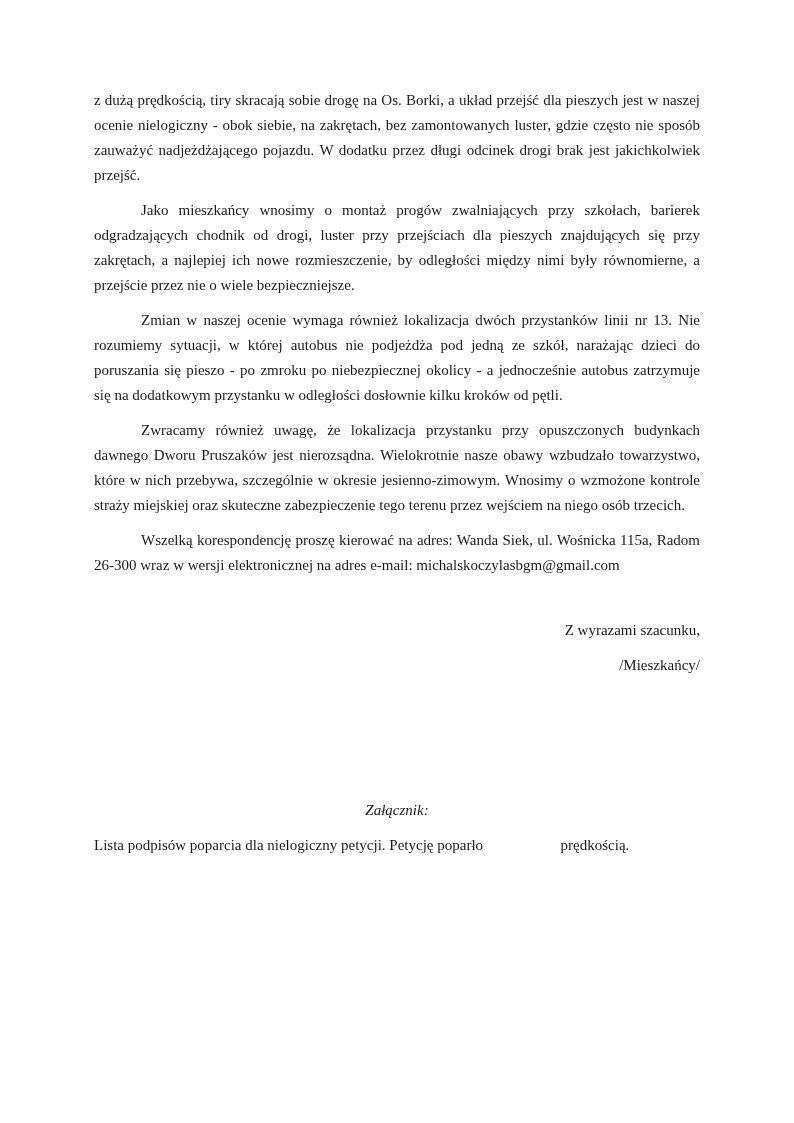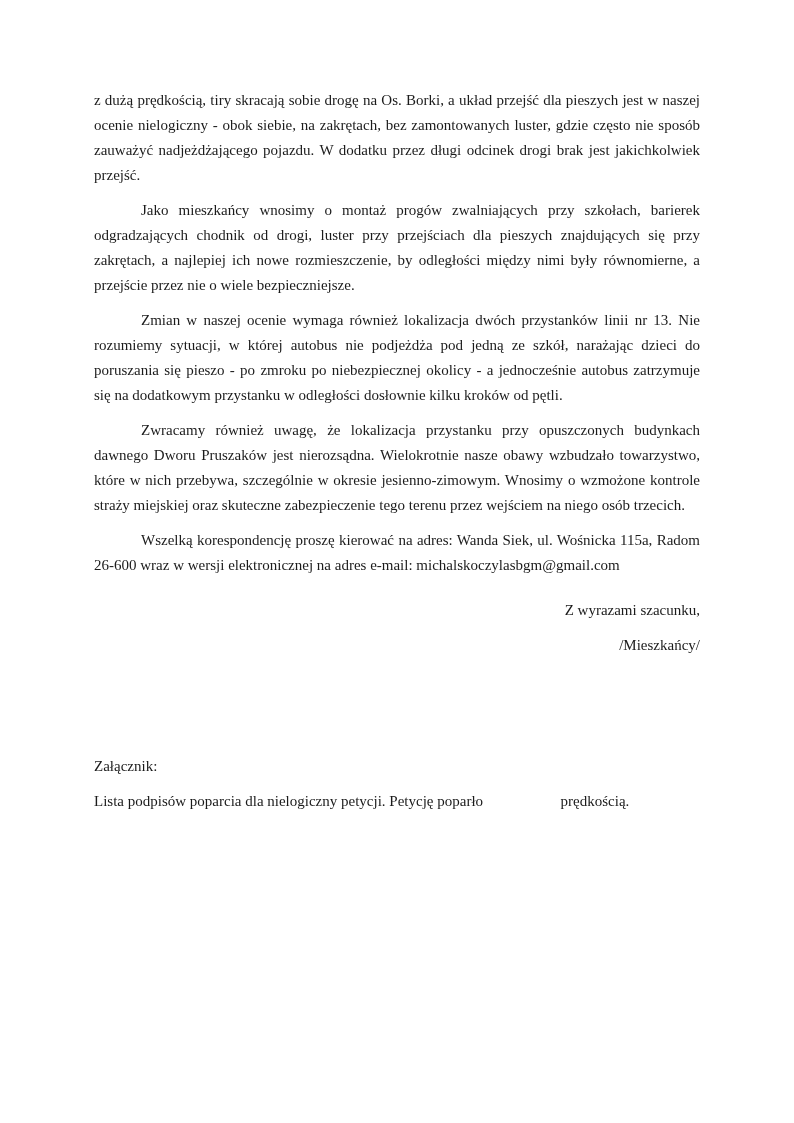--- a/index.html
+++ b/index.html
@@ -29,28 +29,29 @@
     text-indent: 47px;
   }
   .body-par.no-indent {
     text-indent: 0;
   }
   .closing {
     text-align: right;
     text-indent: 0;
   }
   .closing.salutation {
-    margin-top: 20px;
+    margin-top: 40px;
   }
   .closing.signature {
   }
   .attachment-heading {
-    margin-top: 96px;
-    text-align: left;
+    margin-top: 120px;
+    text-align: center;
     text-indent: 0;
+    font-style: italic;
   }
   .attachment-note {
     text-align: left;
     text-indent: 0;
   }
   .count-blank {
     display: inline-block;
     width: 70px;
     height: 1px;
   }
@@ -61,21 +62,21 @@
 <div class="page" style="background: rgb(255, 255, 255); color: rgb(27, 27, 27);">
 
   <p class="body-par no-indent">z dużą prędkością, tiry skracają sobie drogę na Os. Borki, a układ przejść dla pieszych jest w naszej ocenie nielogiczny - obok siebie, na zakrętach, bez zamontowanych luster, gdzie często nie sposób zauważyć nadjeżdżającego pojazdu. W dodatku przez długi odcinek drogi brak jest jakichkolwiek przejść.</p>
 
   <p class="body-par">Jako mieszkańcy wnosimy o montaż progów zwalniających przy szkołach, barierek odgradzających chodnik od drogi, luster przy przejściach dla pieszych znajdujących się przy zakrętach, a najlepiej ich nowe rozmieszczenie, by odległości między nimi były równomierne, a przejście przez nie o wiele bezpieczniejsze.</p>
 
   <p class="body-par">Zmian w naszej ocenie wymaga również lokalizacja dwóch przystanków linii nr 13. Nie rozumiemy sytuacji, w której autobus nie podjeżdża pod jedną ze szkół, narażając dzieci do poruszania się pieszo - po zmroku po niebezpiecznej okolicy - a jednocześnie autobus zatrzymuje się na dodatkowym przystanku w odległości dosłownie kilku kroków od pętli.</p>
 
   <p class="body-par">Zwracamy również uwagę, że lokalizacja przystanku przy opuszczonych budynkach dawnego Dworu Pruszaków jest nierozsądna. Wielokrotnie nasze obawy wzbudzało towarzystwo, które w nich przebywa, szczególnie w okresie jesienno-zimowym. Wnosimy o wzmożone kontrole straży miejskiej oraz skuteczne zabezpieczenie tego terenu przez wejściem na niego osób trzecich.</p>
 
-  <p class="body-par">Wszelką korespondencję proszę kierować na adres: Wanda Siek, ul. Wośnicka 115a, Radom 26-600 wraz w wersji elektronicznej na adres e-mail: michalskoczylasbgm@gmail.com</p>
+  <p class="body-par">Wszelką korespondencję proszę kierować na adres: Wanda Siek, ul. Wośnicka 115a, Radom 26-300 wraz w wersji elektronicznej na adres e-mail: michalskoczylasbgm@gmail.com</p>
 
   <p class="closing salutation">Z wyrazami szacunku,</p>
 
   <p class="closing signature">/Mieszkańcy/</p>
 
   <p class="attachment-heading">Załącznik:</p>
 
   <p class="attachment-note">
     <span>Lista podpisów poparcia dla nielogiczny petycji. Petycję poparło</span>
     <span class="count-blank"></span>

